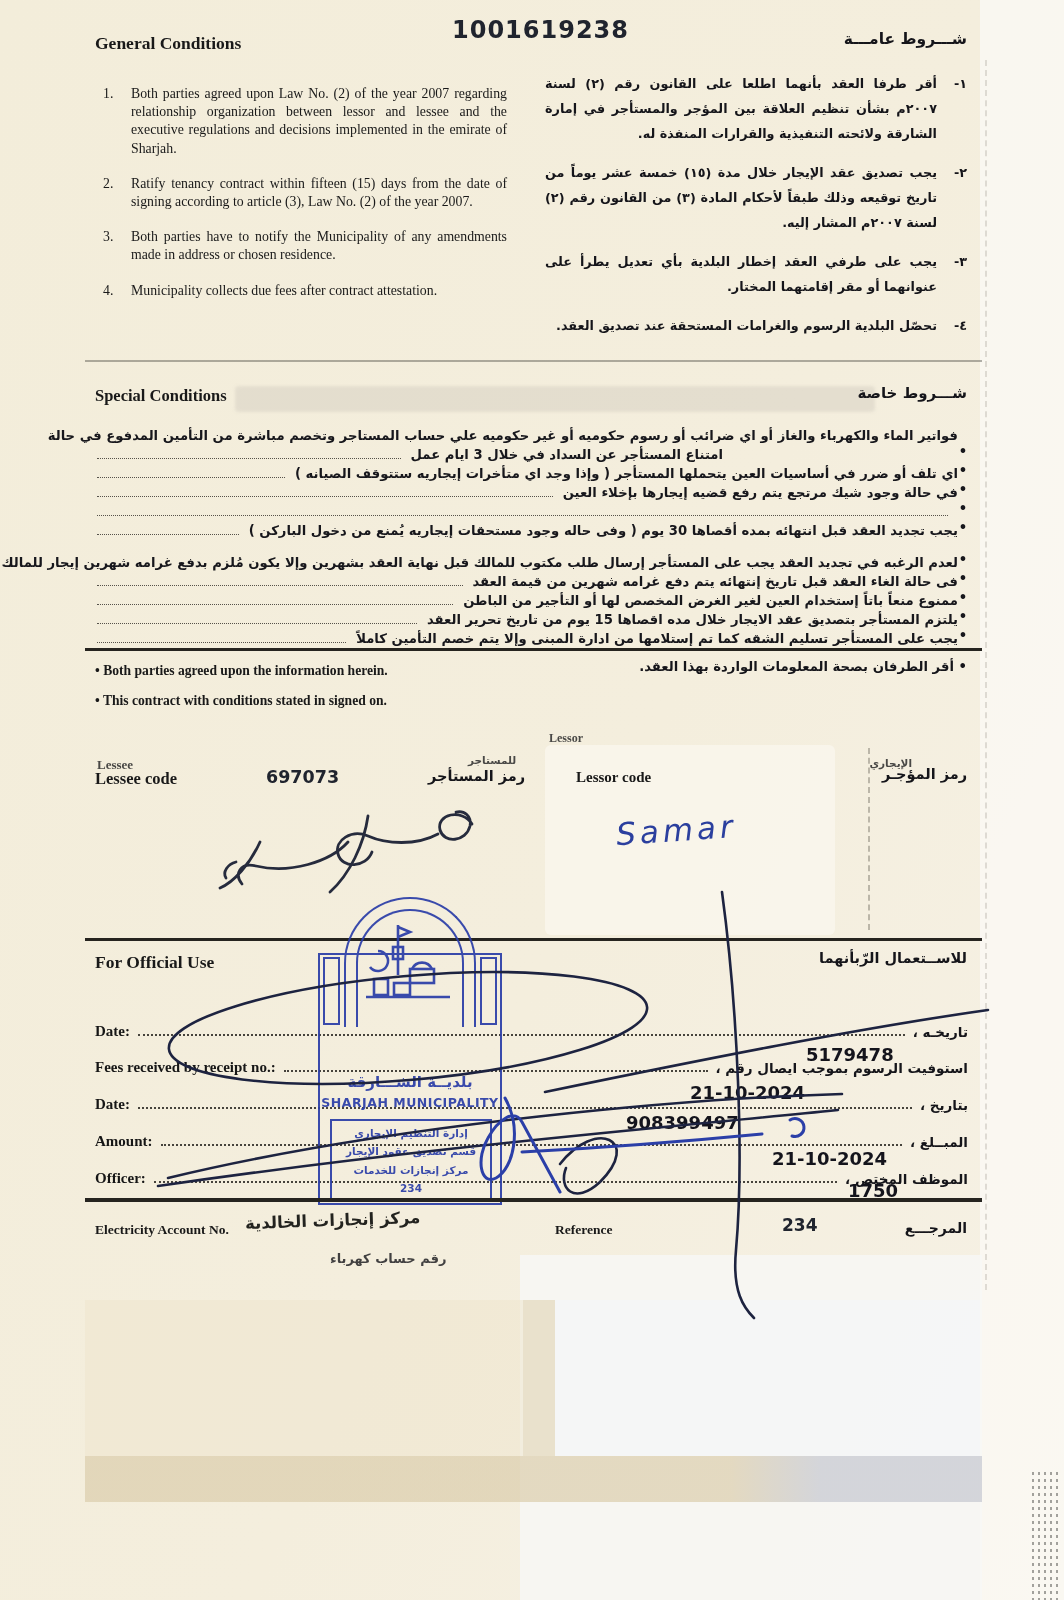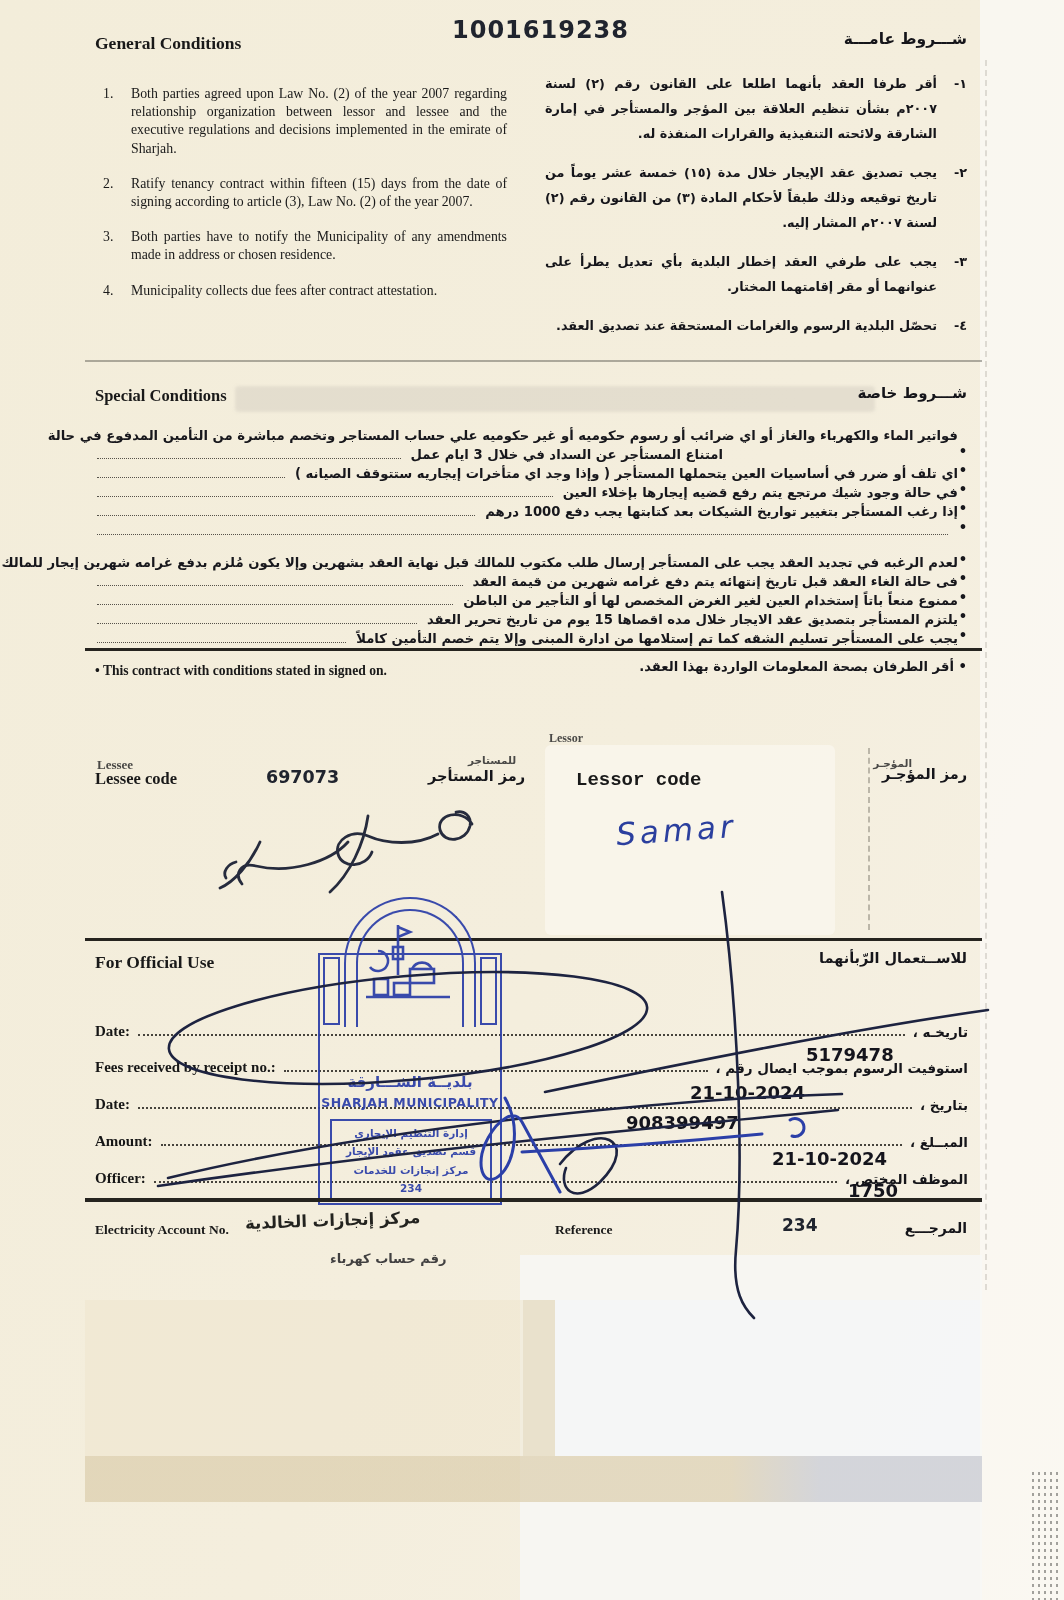--- a/index.html
+++ b/index.html
@@ -131,25 +131,25 @@
         <span class="stxt">اي تلف أو ضرر في أساسيات العين يتحملها المستأجر ( وإذا وجد اي متأخرات إيجاريه ستتوقف الصيانه )</span>
         <span class="sfill"></span>
       </div>
     <div class="sline">
         <span class="sdot">•</span>
         <span class="stxt">في حالة وجود شيك مرتجع يتم رفع قضيه إيجارها بإخلاء العين</span>
         <span class="sfill"></span>
       </div>
     <div class="sline">
         <span class="sdot">•</span>
-        <span class="stxt">إذا رغب المستأجر بتغيير تواريخ الشيكات بعد كتابتها يجب دفع 1000 درهم</span>
-        <span class="sfill"></span>
-      </div>
-    <div class="sline">
-        <span class="sdot">•</span>
+        <span class="sfill"></span>
+      </div>
+    <div class="sline">
+        <span class="sdot">•</span>
+        <span class="stxt">يجب تجديد العقد قبل انتهائه بمده أقصاها 30 يوم ( وفى حاله وجود مستحقات إيجاريه يُمنع من دخول الباركن )</span>
         <span class="sfill"></span>
       </div>
     <div class="sline gap">
         <span class="sdot">•</span>
         <span class="stxt">لعدم الرغبه في تجديد العقد يجب على المستأجر إرسال طلب مكتوب للمالك قبل نهاية العقد بشهرين وإلا يكون مُلزم بدفع غرامه شهرين إيجار للمالك</span>
         <span class="sfill"></span>
       </div>
     <div class="sline">
         <span class="sdot">•</span>
         <span class="stxt">فى حالة الغاء العقد قبل تاريخ إنتهائه يتم دفع غرامه شهرين من قيمة العقد</span>
@@ -168,35 +168,36 @@
     <div class="sline">
         <span class="sdot">•</span>
         <span class="stxt">يجب على المستأجر تسليم الشقه كما تم إستلامها من ادارة المبنى وإلا يتم خصم التأمين كاملاً</span>
         <span class="sfill"></span>
       </div>
   </div>
 
   <div class="rule" style="top:648px;height:3px;"></div>
 
   <div class="abs en b agr" style="left:95px;top:656px;width:430px;">
+    <div>Both parties agreed upon the information herein.</div>
     <div>This contract with conditions stated in signed on.</div>
   </div>
   <div class="abs ar b agr" style="right:97px;top:652px;width:420px;font-size:13.2px;">
     <div>أقر الطرفان بصحة المعلومات الواردة بهذا العقد.</div>
   </div>
 
   <div class="abs en b ghost" style="left:97px;top:757px;font-size:13px;">Lessee</div>
   <div class="abs en b" style="left:95px;top:769px;font-size:16.5px;">Lessee code</div>
   <div class="abs b" style="left:266px;top:767px;font-size:17.5px;">697073</div>
   <div class="abs ar b ghost" style="left:468px;top:754px;font-size:10.5px;">للمستاجر</div>
   <div class="abs ar b" style="left:428px;top:768px;font-size:14.5px;">رمز المستأجر</div>
 
   <div class="abs en b ghost" style="left:549px;top:731px;font-size:12px;">Lessor</div>
-  <div class="abs en b" style="left:576px;top:769px;font-size:19px;font-family:Liberation Mono, monospace;">Lessor code</div>
-  <div class="abs ar b ghost" style="right:152px;top:757px;font-size:10.5px;">المؤجـر</div>
+  <div class="abs en b" style="left:576px;top:769px;font-size:15px;">Lessor code</div>
+  <div class="abs ar b ghost" style="right:152px;top:757px;font-size:10.5px;">الإيجاري</div>
   <div class="abs ar b" style="right:97px;top:766px;font-size:14.5px;">رمز المؤجـر</div>
 
   <div class="vdash" style="left:868px;top:748px;height:182px;"></div>
 
   <div class="samar">Samar</div>
 
   <div class="rule" style="top:938px;height:3px;"></div>
   <div class="abs en b" style="left:95px;top:952px;font-size:17.5px;z-index:2;">For Official Use</div>
   <div class="abs ar b" style="right:97px;top:950px;font-size:14.5px;z-index:2;">للاســتعمال الرّبأنهما</div>
 

